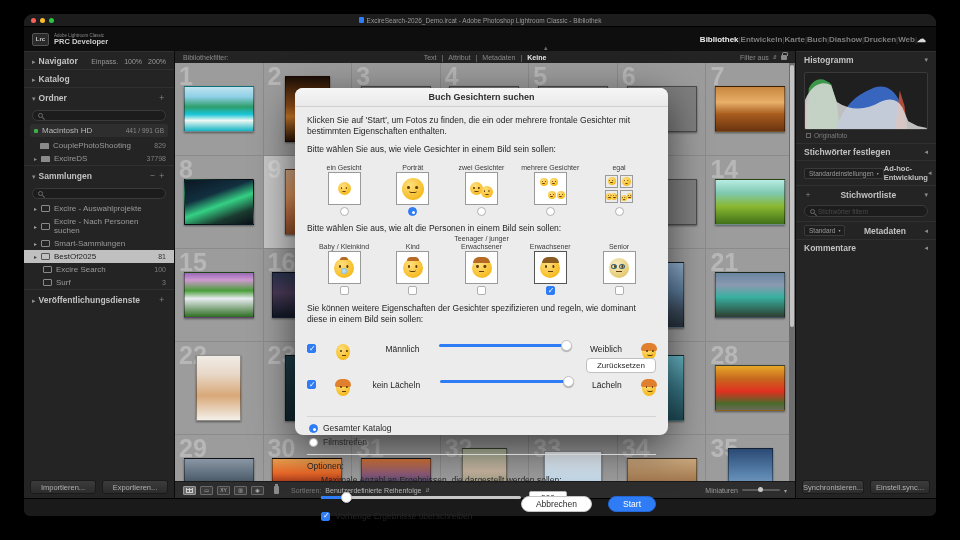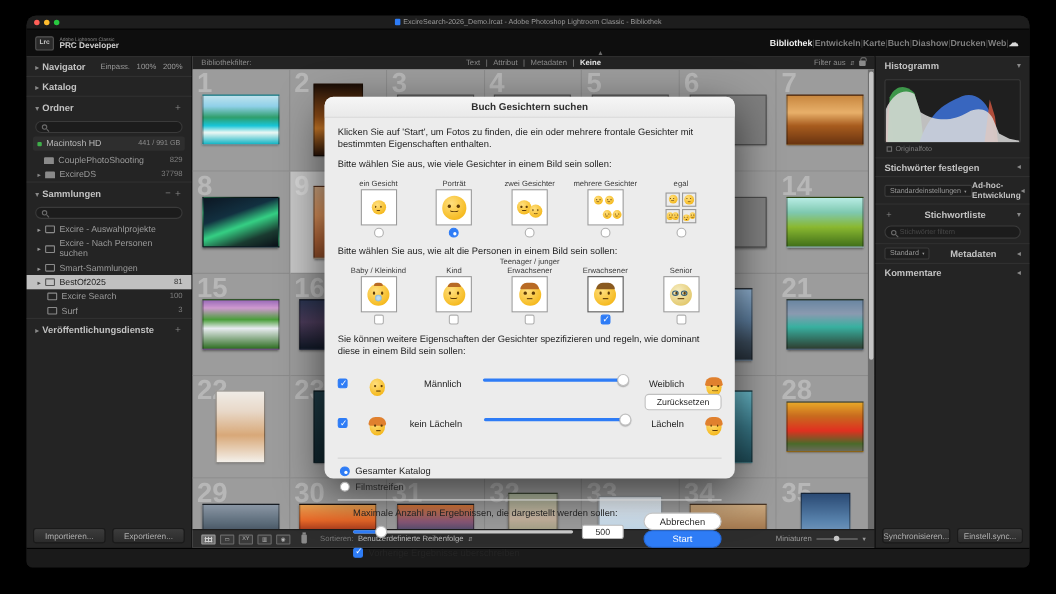--- a/index.html
+++ b/index.html
@@ -146,21 +146,21 @@
   .reset-btn{position:absolute;right:0;top:14px;background:#fff;border:1px solid #c0c0c0;border-radius:4px;padding:2px 10px;font-size:8px;color:#2a2a2a;}
   .dlg-hr{border:0;border-top:1px solid #d4d4d4;margin:7px 0 6px 0;}
   .scopehead{display:flex;justify-content:space-between;align-items:baseline;}
   .results{font-weight:bold;font-size:8.5px;}
   .scopeopt{display:flex;align-items:center;gap:5px;margin:4px 0 0 2px;}
   .optslider{display:flex;align-items:center;gap:8px;margin:6px 0 0 14px;}
   .gtrack{width:200px;height:3px;background:#c8c8c8;border-radius:2px;position:relative;}
   .gtrack .fill{position:absolute;left:0;top:0;height:3px;width:26px;background:#2e7cf6;border-radius:2px;}
   .gtrack .knob{position:absolute;left:20px;top:-4px;width:11px;height:11px;border-radius:50%;background:#fff;border:1px solid #c0c0c0;box-shadow:0 1px 1px rgba(0,0,0,.25);}
   .valfield{width:38px;height:13px;background:#fff;border:1px solid #b8b8b8;border-radius:2px;font-size:8px;color:#2a2a2a;display:flex;align-items:center;justify-content:center;}
-  .dlg-btns{position:absolute;right:12px;bottom:9px;display:flex;gap:0;flex-direction:column;}
+  .dlg-btns{position:absolute;right:12px;bottom:9px;display:flex;gap:16px;}
   .btn{height:16px;padding:0 14px;border-radius:8px;font-size:8.5px;display:flex;align-items:center;justify-content:center;}
   .btn.cancel{background:#fff;border:1px solid #c4c4c4;color:#2a2a2a;}
   .btn.primary{background:#2e7cf6;border:1px solid #2468d8;color:#fff;}
   .chk-row{display:flex;align-items:center;gap:5px;margin:7px 0 0 14px;}
 </style>
 </head>
 <body>
 
 <div class="win">
 
@@ -686,20 +686,21 @@
     <div class="scopeopt">
       <span class="radio on"></span>
       <span>Gesamter Katalog</span>
     </div>
     <div class="scopeopt">
       <span class="radio"></span>
       <span>Filmstreifen</span>
     </div>
 
     <hr class="dlg-hr">
+    <div>Optionen:</div>
     <div style="margin:4px 0 0 14px">Maximale Anzahl an Ergebnissen, die dargestellt werden sollen:</div>
     <div class="optslider">
       <span class="gtrack">
           <span class="fill"></span>
           <span class="knob"></span>
         </span>
       <span class="valfield">500</span>
     </div>
     <div class="chk-row">
       <span class="cbox on"></span>

